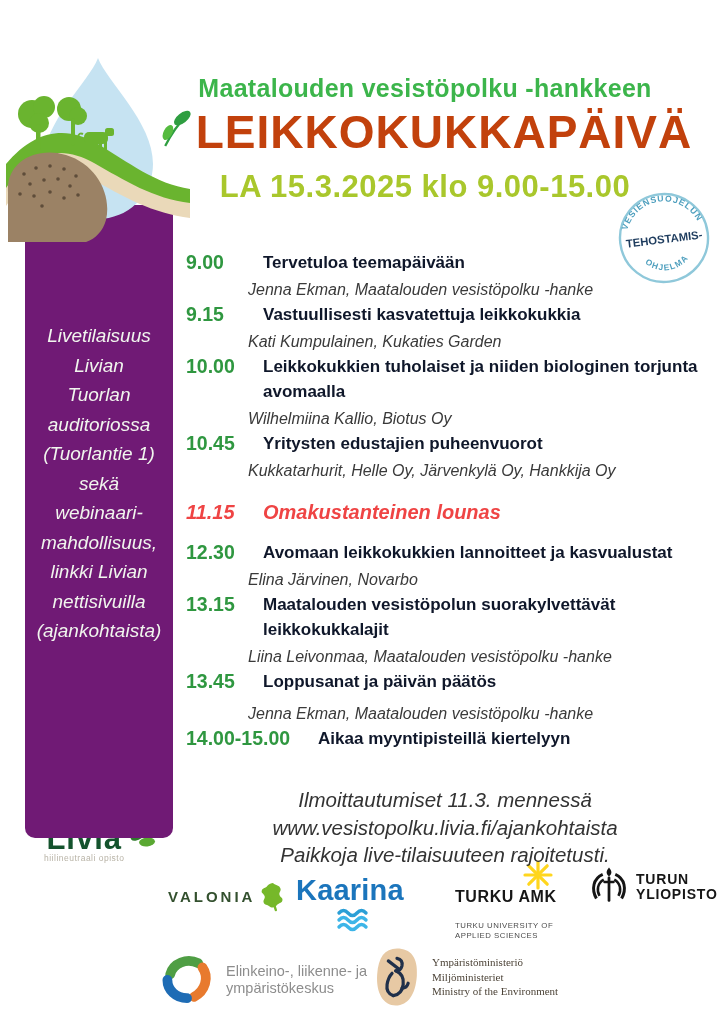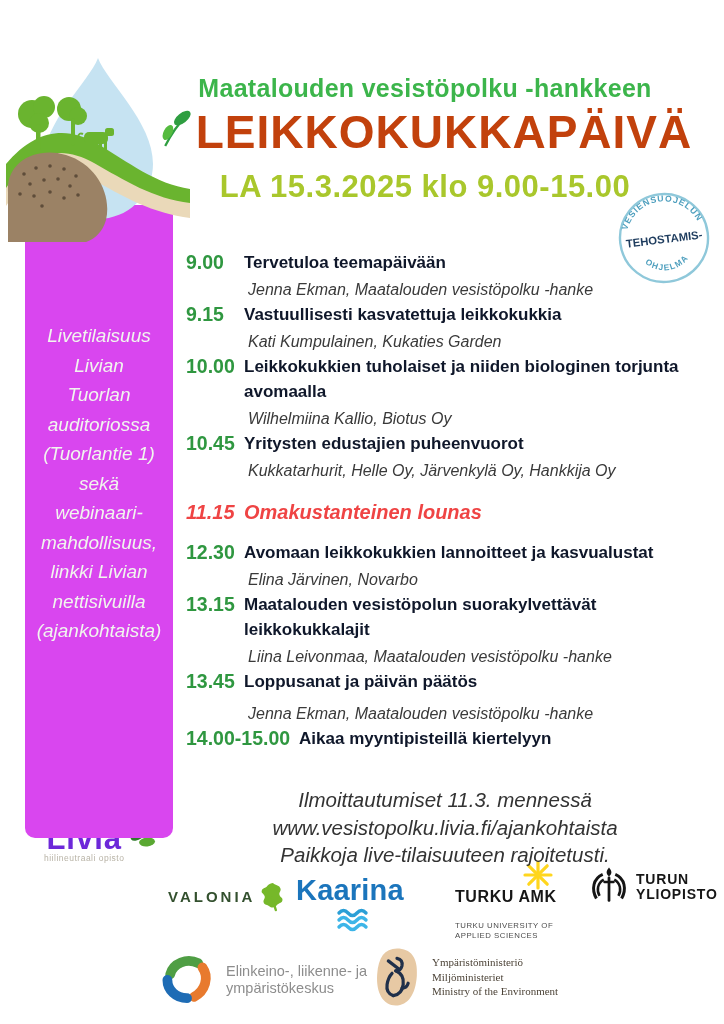--- a/index.html
+++ b/index.html
@@ -12,48 +12,48 @@
   .title-row{display:flex;justify-content:center;align-items:center;margin-top:2px;}
   .main-title{font-size:46px;font-weight:800;color:#c2410c;letter-spacing:1px;}
   .leaf-sprig{width:36px;height:42px;margin-right:2px;margin-top:-8px;flex:0 0 auto;}
   .date-line{font-size:31px;font-weight:800;color:#a9c72c;letter-spacing:.5px;margin-top:10px;}
 
   
   .badge{position:absolute;left:614px;top:188px;width:100px;height:100px;transform:rotate(-7deg);}
 
   
   .sidebar{position:absolute;left:25px;top:205px;width:148px;height:633px;
-    background:#d946ef;border-radius:10px;z-index:1;}
+    background:#701a75;border-radius:10px;z-index:1;}
   .sidebar-text{margin-top:116px;text-align:center;color:#f1f6ee;
     font-style:italic;font-size:19px;line-height:29.5px;}
 
   
   .illustration{position:absolute;left:6px;top:52px;width:184px;height:190px;z-index:2;}
 
   
   .program{position:absolute;left:186px;top:250px;width:536px;z-index:3;}
-  .item{display:flex;margin-bottom:2px;}
+  .item{display:flex;margin-bottom:2px;gap:19px;}
   .time{flex:0 0 58px;font-size:19.5px;font-weight:700;color:#2f9740;line-height:25px;}
   .time.wide{flex:0 0 auto;margin-right:9px;}
   .ititle{font-size:17px;font-weight:700;color:#0f172a;line-height:25px;}
   .speaker{font-size:16px;font-style:italic;color:#3a3a3a;line-height:25px;padding-left:62px;}
   .speaker.gap{margin-top:7px;}
   .item.lunch{margin-top:17px;margin-bottom:15px;}
   .item.lunch .time,.item.lunch .ititle{color:#ef4444;font-style:italic;font-size:20px;}
 
   
   .registration{position:absolute;left:190px;top:786px;width:510px;text-align:center;
     font-size:20.5px;font-style:italic;color:#333;line-height:27.5px;z-index:3;}
 
   
   .logo{position:absolute;display:flex;align-items:center;}
   .livia{left:44px;top:815px;}
   .livia .stack{text-align:center;line-height:1;}
   .livia .tiny-top{font-size:7.5px;color:#9a9a9a;letter-spacing:.5px;text-align:right;padding-right:4px;}
-  .livia .name{font-size:31px;font-weight:700;color:#6d28d9;letter-spacing:1px;}
+  .livia .name{font-size:31px;font-weight:700;color:#14532d;letter-spacing:1px;}
   .livia .tiny-bot{font-size:8.5px;color:#b8b3a6;letter-spacing:.5px;}
   .valonia{left:168px;top:880px;}
   .valonia .name{font-size:15px;font-weight:700;color:#33502e;letter-spacing:3px;margin-right:4px;}
   .kaarina{left:296px;top:874px;flex-direction:column;}
   .kaarina .name{font-size:29px;font-weight:600;color:#1b75bc;margin-right:10px;letter-spacing:.2px;}
   .turkuamk{left:455px;top:860px;display:block;position:absolute;}
   .turkuamk .star{position:absolute;right:4px;top:0;}
   .turkuamk .name{font-size:16px;font-weight:800;color:#161616;letter-spacing:.6px;margin-top:28px;}
   .turkuamk .sub{font-size:7.8px;color:#4c4c4c;letter-spacing:.5px;line-height:10px;margin-top:15px;}
   .utu{left:588px;top:866px;}

